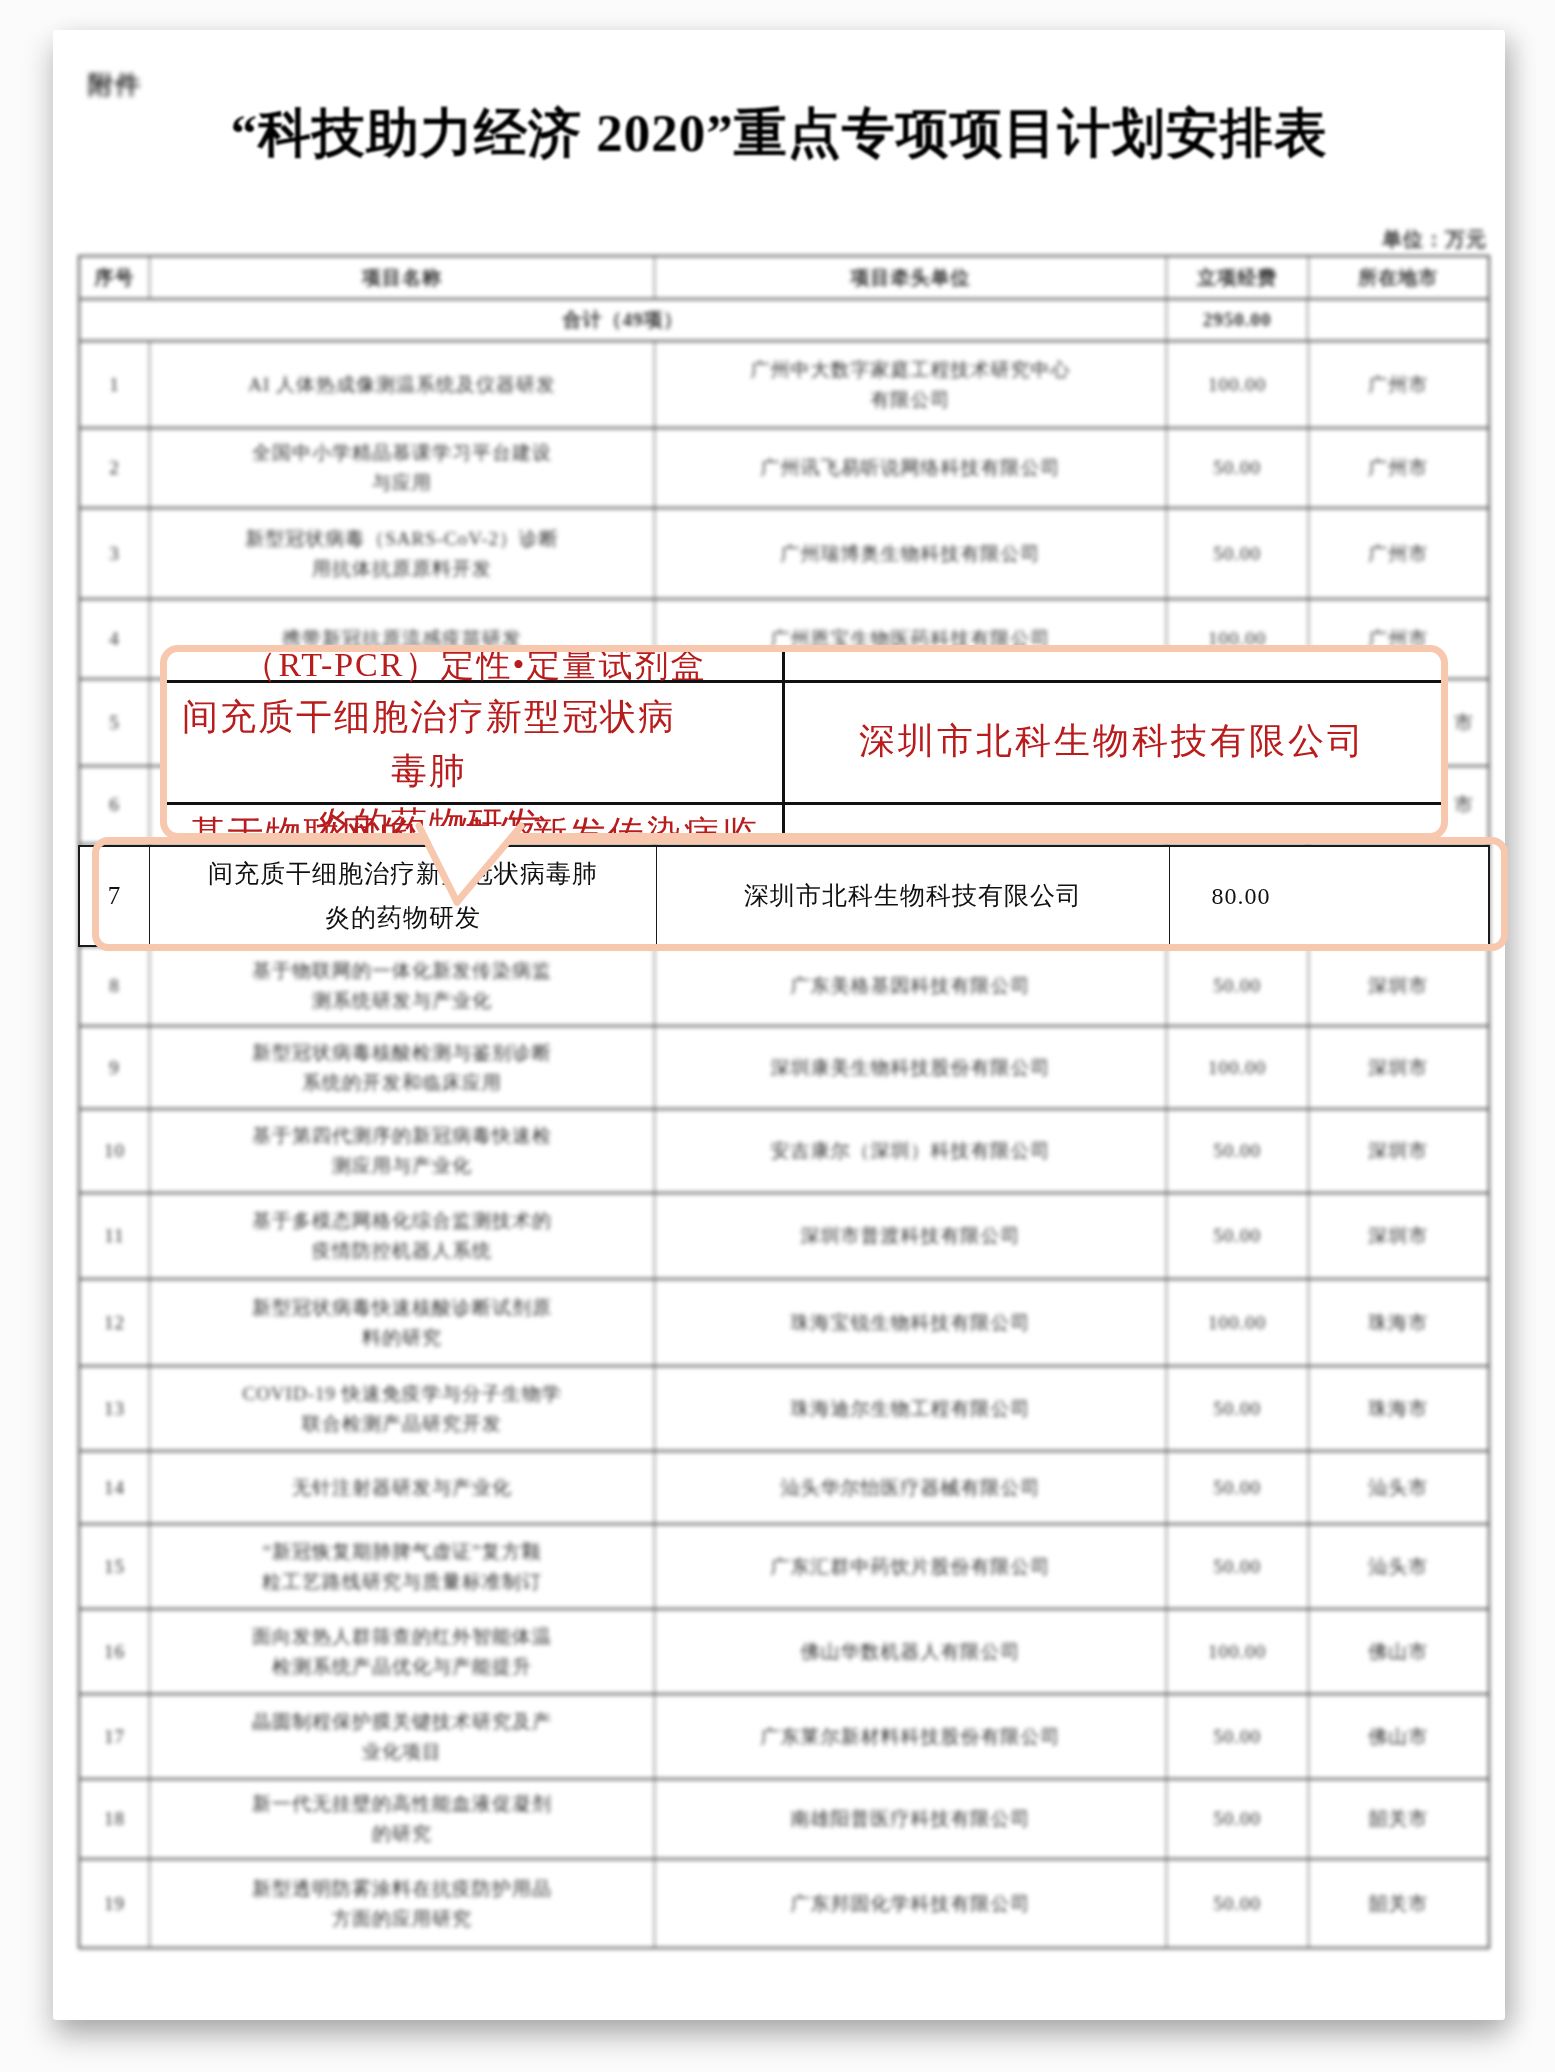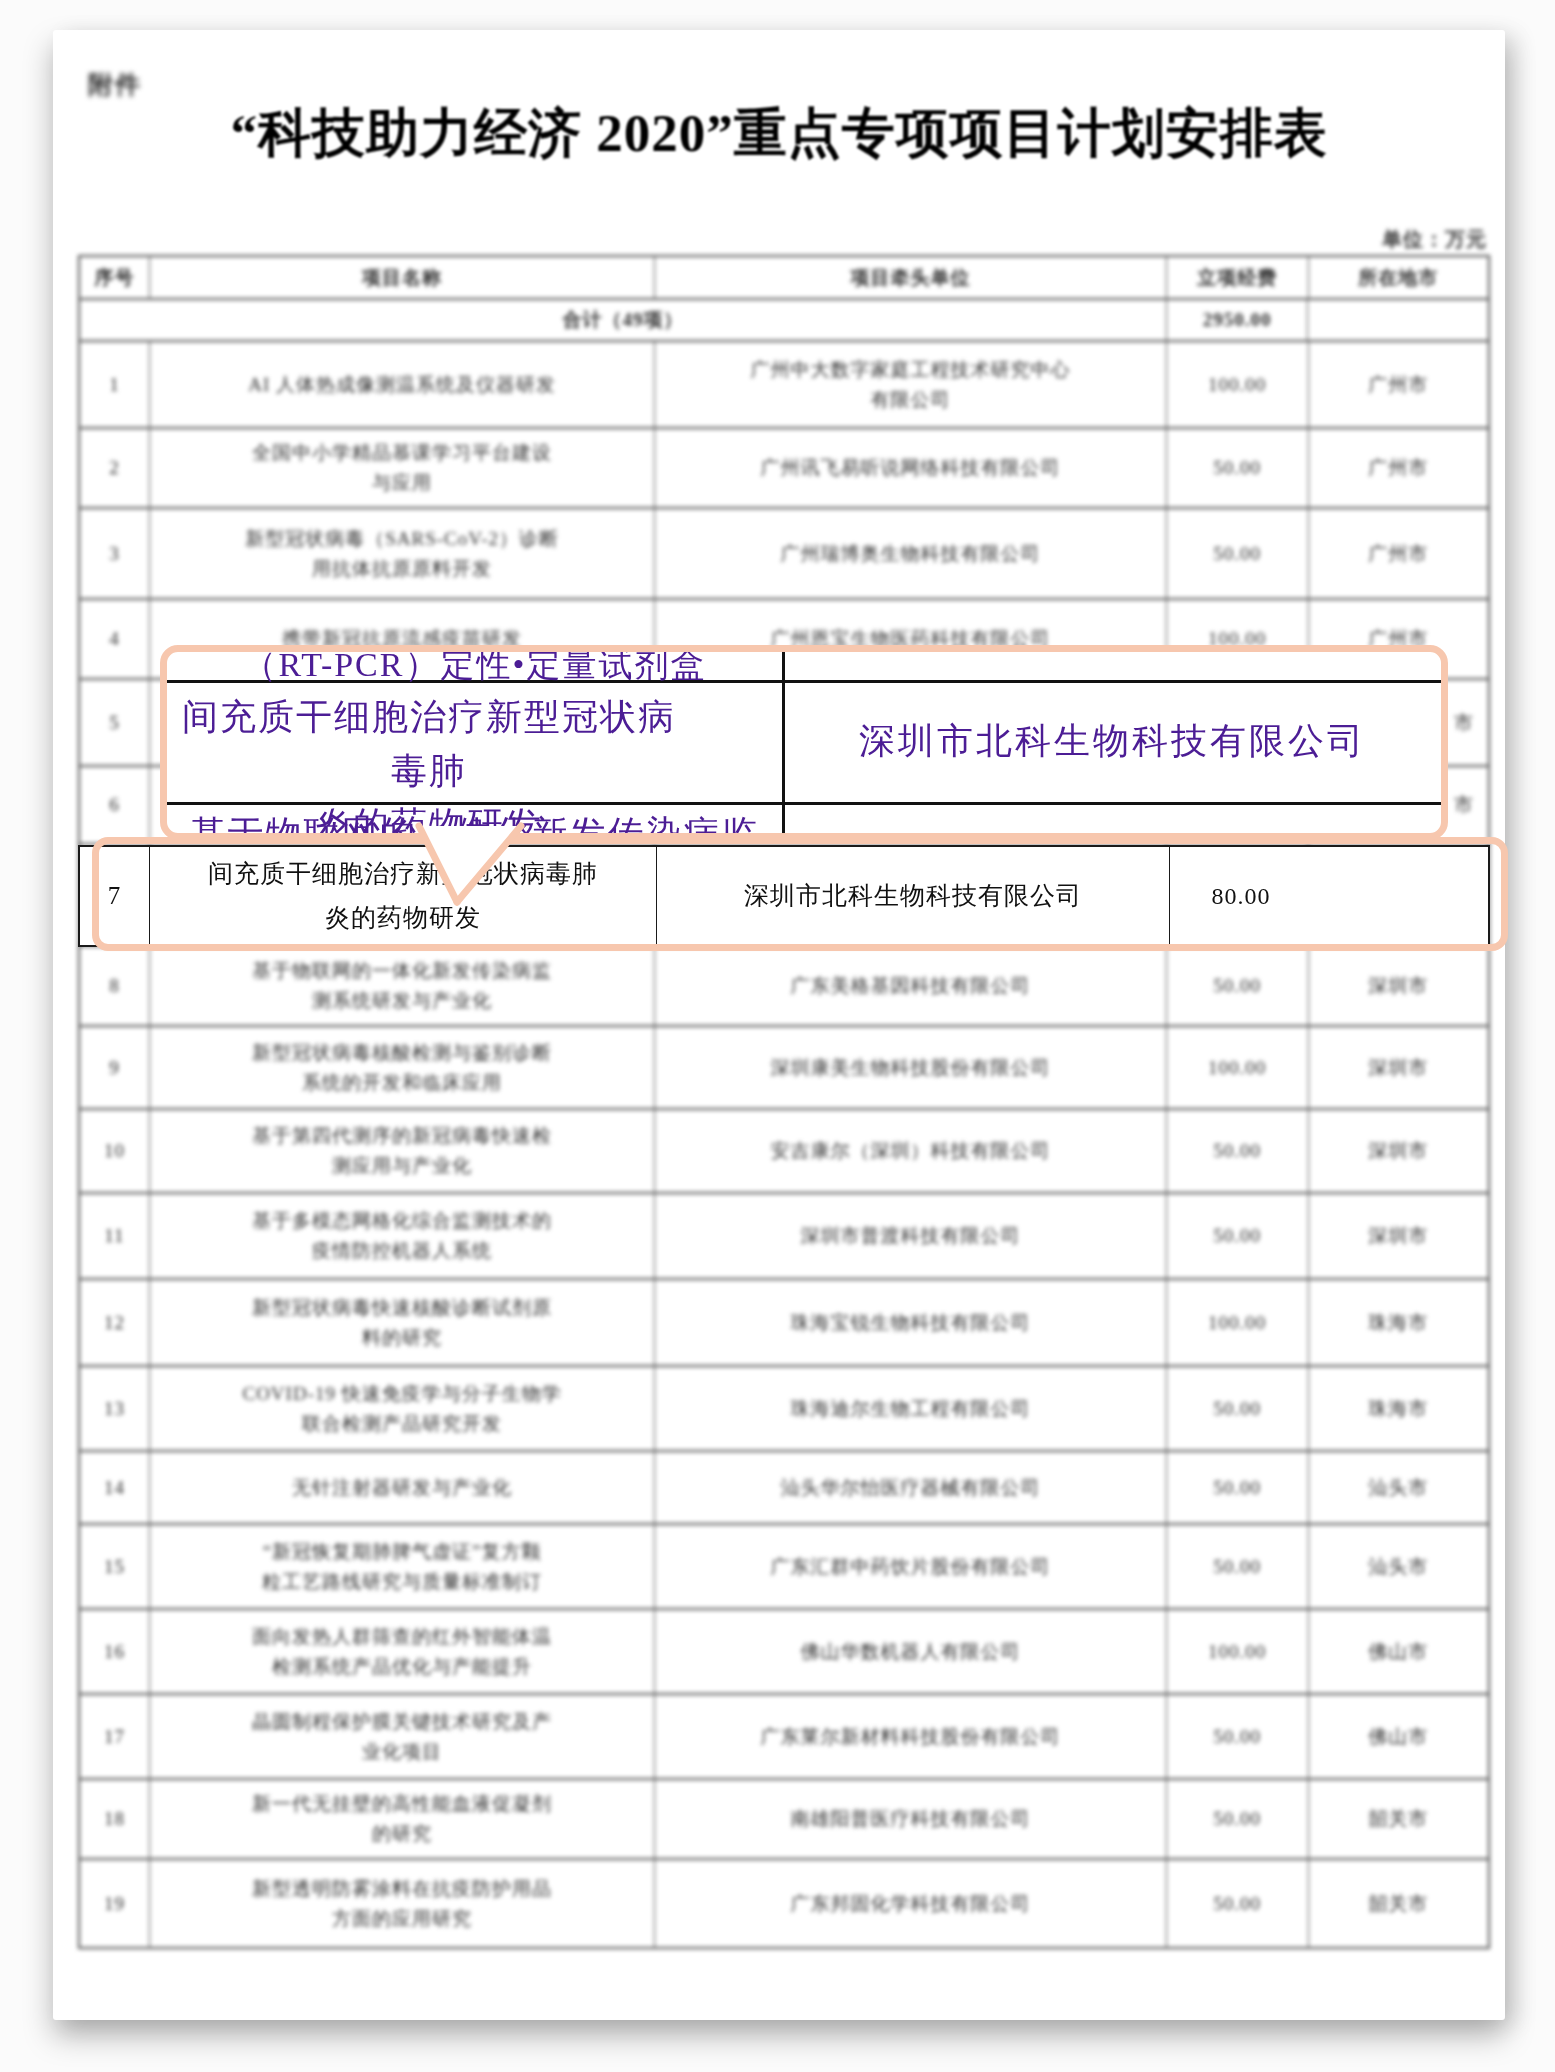--- a/index.html
+++ b/index.html
@@ -65,21 +65,21 @@
   
   .row7-ring{
     position:absolute;left:39px;top:807px;width:1416px;height:114px;
     border:7px solid #f7c7ae;border-radius:16px;box-sizing:border-box;
     z-index:6;pointer-events:none;
   }
   
   .callout{
     position:absolute;left:107px;top:615px;width:1288px;height:195px;
     background:#fff;border:7px solid #f7c7ae;border-radius:18px;
-    box-sizing:border-box;z-index:8;overflow:hidden;color:#4c1d95;
+    box-sizing:border-box;z-index:8;overflow:hidden;color:#b91c1c;
   }
   .callout .vline{position:absolute;left:615px;top:0;bottom:0;width:2.5px;background:#111;}
   .callout .hline{position:absolute;left:0;right:0;height:3px;background:#111;}
   .hline.h1{top:28px;}
   .hline.h2{top:150px;}
   .co-top{
     position:absolute;left:0;top:-10px;width:615px;text-align:center;
     font-size:34px;letter-spacing:2px;white-space:nowrap;
   }
   .co-name{

